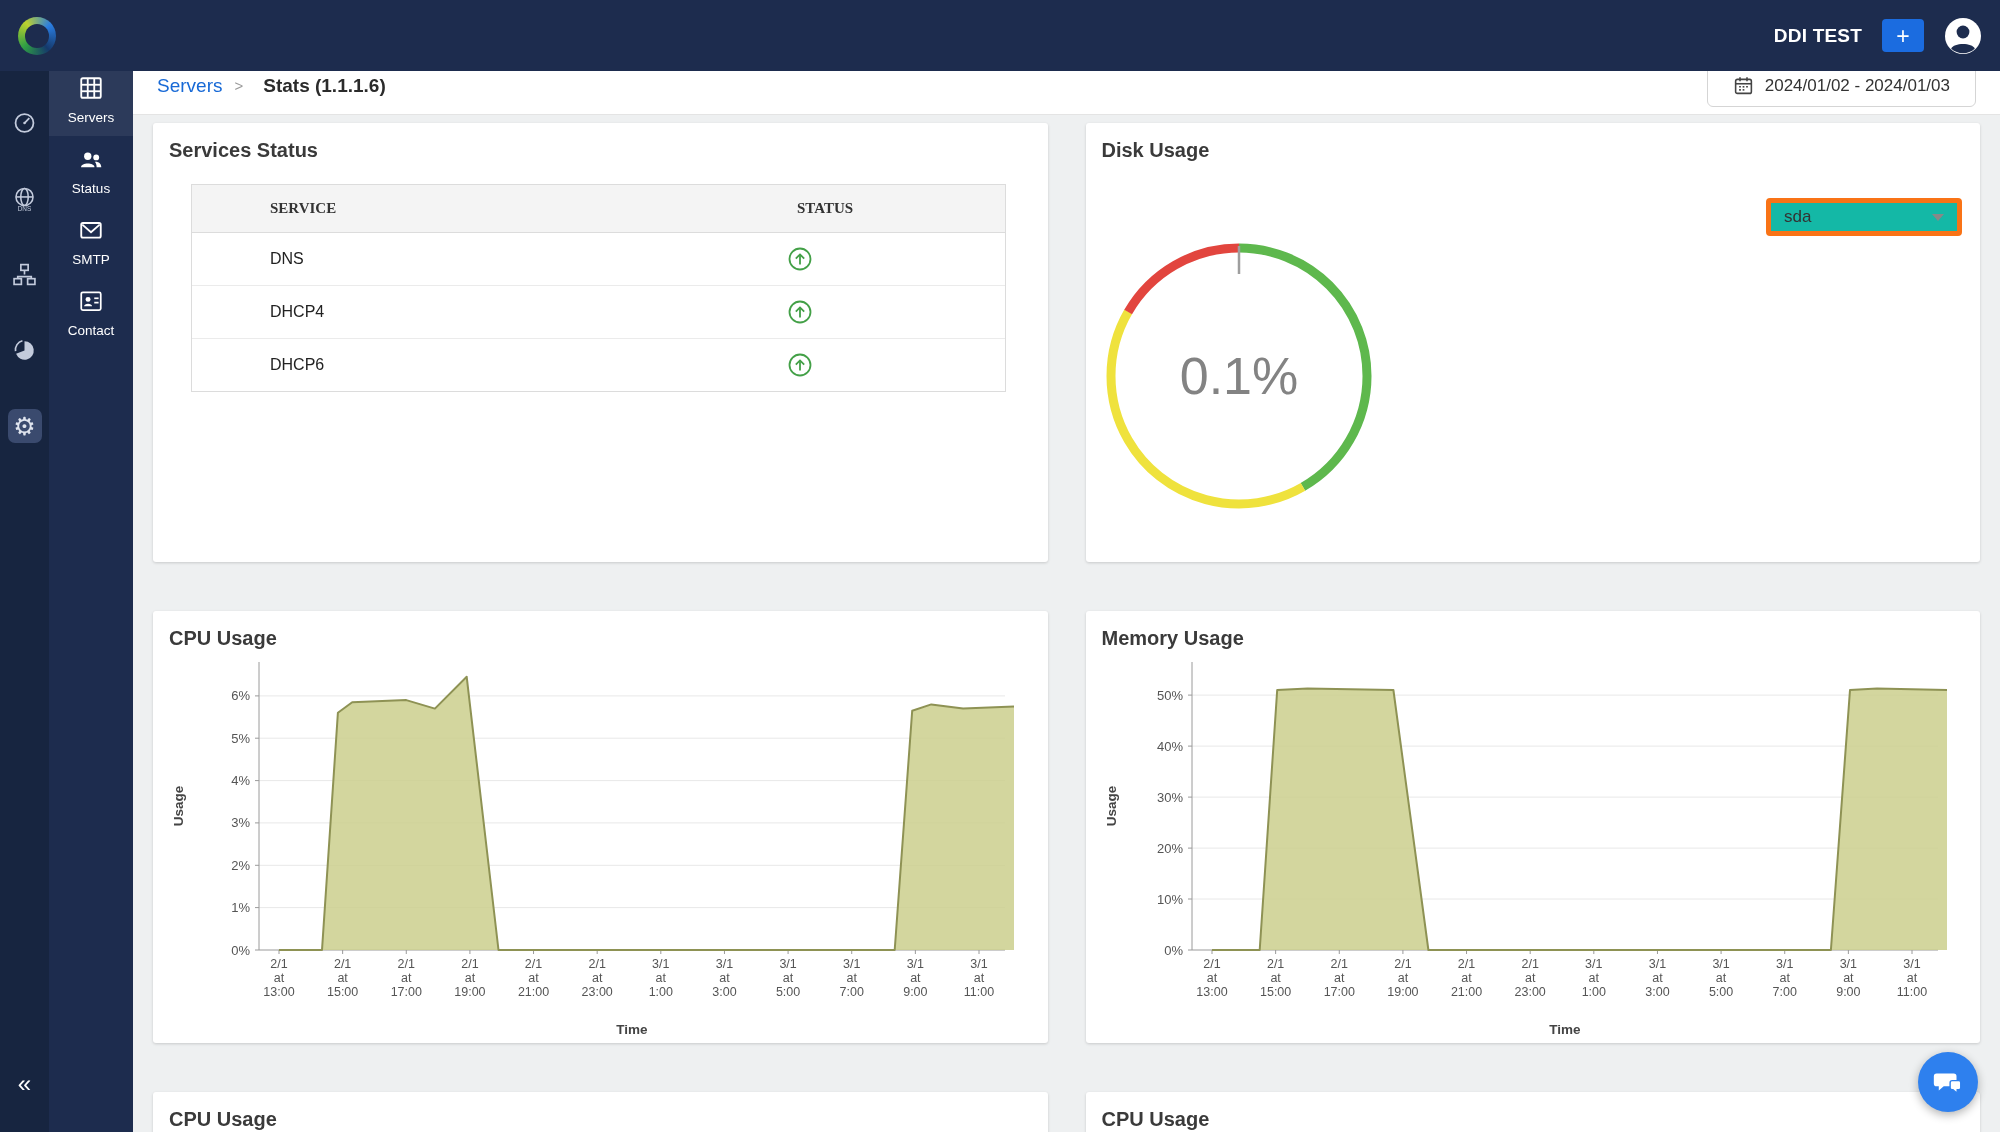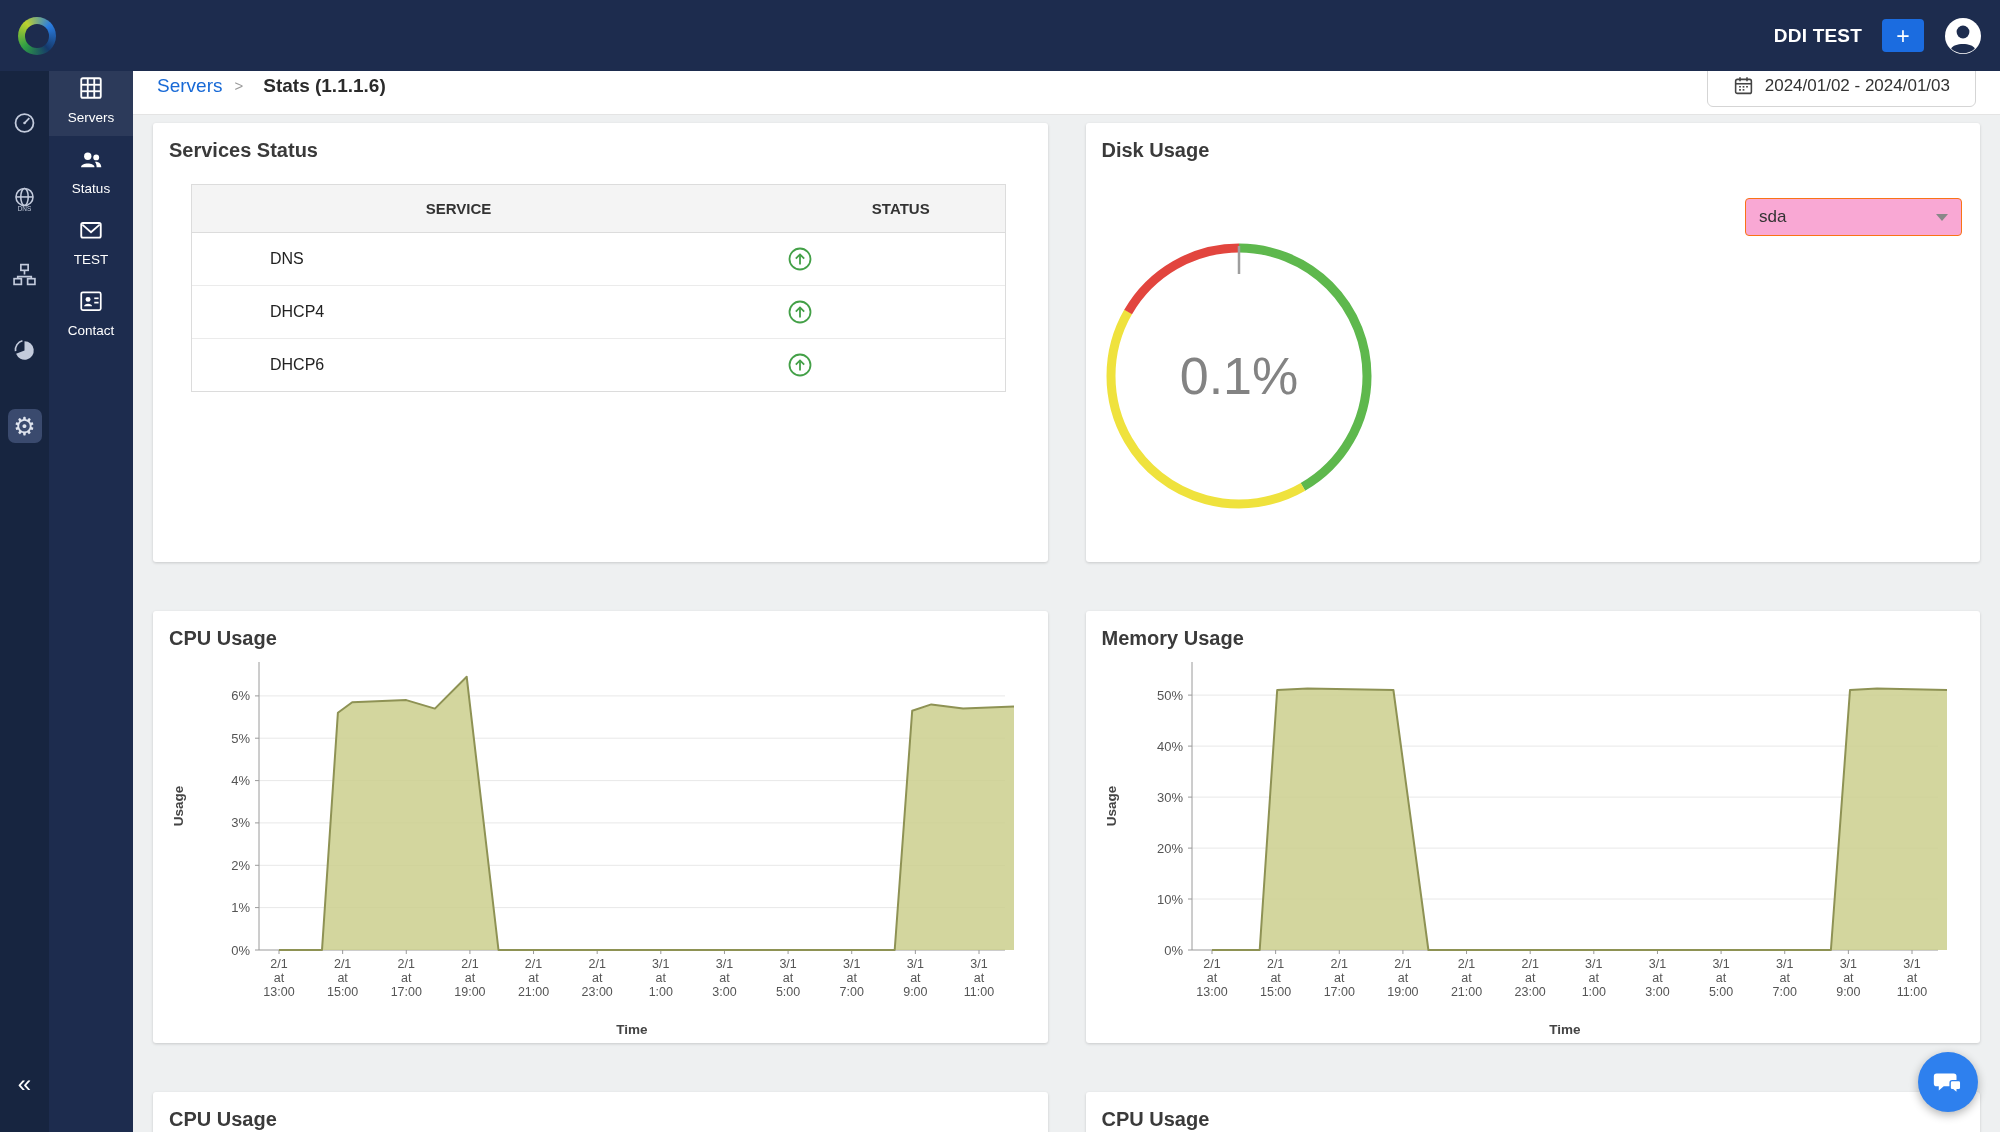--- a/index.html
+++ b/index.html
@@ -55,33 +55,33 @@
     padding:8px 20px 0;box-sizing:border-box;display:grid;
     grid-template-columns:1fr 1fr;grid-template-rows:439px 432px 300px;
     column-gap:38px;row-gap:49px;}
   .card{background:#fff;border-radius:3px;box-shadow:0 1px 3px rgba(0,0,0,0.16);
     position:relative;padding:16px 16px;box-sizing:border-box;}
   .card-title{font-size:20px;color:#3a3a3a;font-weight:700;}
 
   
   .svc-table-wrap{margin:22px 26px 0 22px;border:1px solid #dcdcdc;}
   table.svc{width:100%;border-collapse:collapse;font-size:16px;}
-  table.svc th{background:#f4f4f4;font-weight:700;font-size:15px;color:#333;text-align:center;
-    padding:15px 0;border-bottom:1px solid #dcdcdc;}
+  table.svc th{background:#f4f4f4;font-weight:700;font-size:15px;color:#333;text-align:left;
+    padding:15px 0;border-bottom:1px solid #dcdcdc;font-family:Liberation Serif, serif;}
   table.svc th:first-child{width:56%;padding-left:78px;}
   table.svc th:last-child{padding-left:150px;}
   table.svc td{padding:13px 0;border-bottom:1px solid #ebebeb;color:#222;}
   table.svc tr:last-child td{border-bottom:none;}
   table.svc td:first-child{padding-left:78px;}
   table.svc td:last-child{padding-left:140px;}
   .status-ic{display:block;}
 
   
-  .device-select{position:absolute;top:75px;right:18px;width:217px;height:38px;border:1px solid #f97316;
-    border-radius:4px;background:#f9a8d4;display:flex;align-items:center;justify-content:space-between;
+  .device-select{position:absolute;top:75px;right:18px;width:196px;height:38px;border:5px solid #f97316;
+    border-radius:4px;background:#14b8a6;display:flex;align-items:center;justify-content:space-between;
     padding:0 13px;box-sizing:border-box;cursor:pointer;}
   .device-select .val{font-size:17px;color:#333;}
   .caret{width:0;height:0;border-left:6px solid transparent;border-right:6px solid transparent;
     border-top:7px solid #888;}
   .gauge-wrap{position:absolute;top:100px;left:0;right:0;display:flex;justify-content:flex-start;}
 
   
   .chart-svg{display:block;margin-top:2px;}
 
   
@@ -159,21 +159,21 @@
       <circle cx="16.8" cy="10.5" r="2.7"></circle>
       <path d="M15.5,14.6 c3.4-0.4 6,1.6 6,4.9 h-4.3 c0-2 -0.6-3.7 -1.7-4.9 Z"></path>
     </svg>
     <span class="mi-label">Status</span>
   </div>
   <div class="menu-item">
     <svg width="26" height="26" viewBox="0 0 24 24" fill="none" stroke="#ffffff" stroke-width="1.7">
       <rect x="3" y="5.5" width="18" height="13.5" rx="1.5"></rect>
       <path d="M4,7 l8,7 8,-7"></path>
     </svg>
-    <span class="mi-label">TEST</span>
+    <span class="mi-label">SMTP</span>
   </div>
   <div class="menu-item">
     <svg width="26" height="26" viewBox="0 0 24 24" fill="none" stroke="#ffffff" stroke-width="1.6">
       <rect x="3" y="4" width="18" height="16.5" rx="1.5"></rect>
       <circle cx="9.3" cy="10.5" r="2.3" fill="#ffffff" stroke="none"></circle>
       <path d="M5.6,16.8 c0-3.1 7.4-3.1 7.4,0" fill="#ffffff" stroke="none"></path>
       <line x1="15" y1="9.5" x2="19" y2="9.5"></line>
         <line x1="15" y1="13.5" x2="19" y2="13.5"></line>
     </svg>
     <span class="mi-label">Contact</span>

